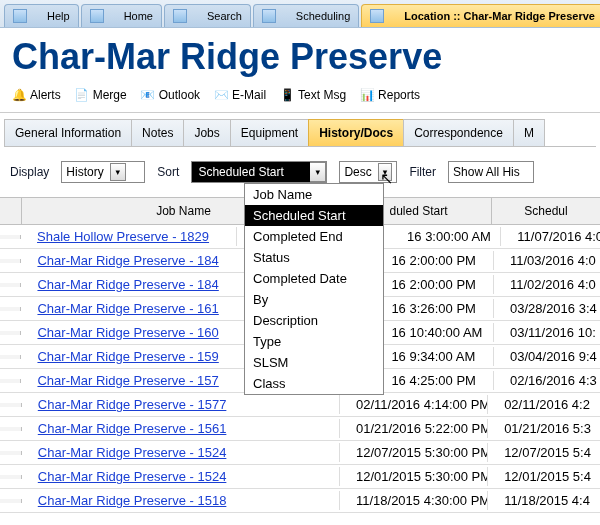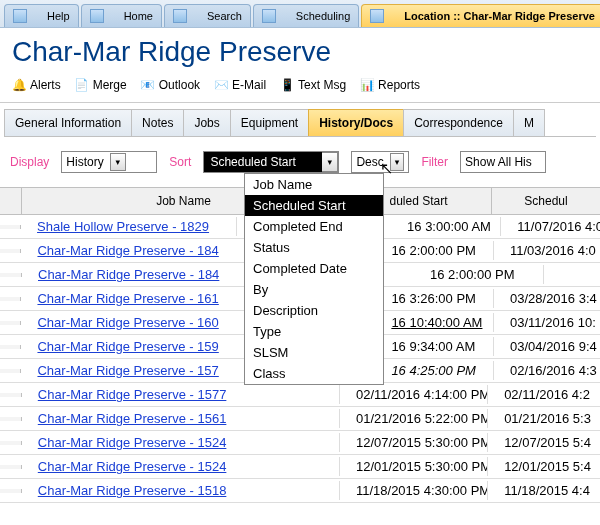--- a/index.html
+++ b/index.html
@@ -3,38 +3,38 @@
 <meta charset="utf-8">
 <style>
 * { box-sizing: border-box; margin: 0; padding: 0; font-family: Tahoma, Arial, sans-serif; }
 body { background: #fff; width: 600px; height: 525px; overflow: hidden; font-size: 12px; }
 
 .tab-strip { background: linear-gradient(#e8f0f8, #d8e4f0); padding: 4px 4px 0 4px; display: flex; gap: 2px; border-bottom: 1px solid #a8c0d8; height: 28px; }
 .app-tab { background: linear-gradient(#d0e0f0, #b8d0e8); border: 1px solid #90b0d0; border-bottom: none; border-radius: 4px 4px 0 0; padding: 3px 8px; display: flex; align-items: center; gap: 20px; font-size: 11px; cursor: pointer; white-space: nowrap; }
 .app-tab.active { background: linear-gradient(#ffe8a0, #ffd060); border-color: #e0b040; font-weight: bold; }
 .tab-icon { width: 14px; height: 14px; background: linear-gradient(#c8e0f8, #90c0e8); border: 1px solid #70a0d0; display: inline-block; }
 
-.page-title { color: #003d85; font-size: 28px; font-weight: normal; padding: 8px 12px 6px 12px; }
+.page-title { color: #003d85; font-size: 36px; font-weight: bold; padding: 8px 12px 6px 12px; }
 
 .toolbar { padding: 4px 12px 10px 12px; display: flex; gap: 14px; align-items: center; border-bottom: 1px solid #ccc; }
 .tool-item { display: flex; align-items: center; gap: 4px; cursor: pointer; font-size: 12px; }
 .tool-icon { width: 14px; height: 14px; }
 .icon-alerts { color: #f0a020; }
 .icon-merge { color: #b06020; }
 .icon-outlook { color: #d08020; }
 .icon-email { color: #c08040; }
 .icon-text { color: #e04040; }
 .icon-reports { color: #409040; }
 
 .section-tabs { display: flex; padding-top: 6px; border-bottom: 1px solid #c0c0c0; margin: 0 4px; }
 .section-tab { padding: 6px 10px; border: 1px solid #c0c0c0; border-bottom: none; background: linear-gradient(#f0f4f8, #e0e8f0); font-size: 12px; cursor: pointer; white-space: nowrap; margin-right: -1px; }
 .section-tab.active { background: linear-gradient(#ffe8a0, #ffd060); font-weight: bold; border-color: #e0b040; }
 
 .filter-bar { padding: 14px 10px; display: flex; gap: 12px; align-items: center; position: relative; }
-.filter-bar label { font-size: 12px; color: #ec4899; }
+.filter-bar label { font-size: 12px; color: #0f172a; }
 .sel { border: 1px solid #888; padding: 2px 4px; font-size: 12px; height: 22px; background: #fff; display: inline-flex; align-items: center; position: relative; }
 .sel .val { padding-right: 4px; }
 .sel .caret { border: 1px solid #888; background: linear-gradient(#fff, #ddd); width: 16px; height: 18px; display: flex; align-items: center; justify-content: center; font-size: 9px; margin-left: 2px; }
 .sel.sort-field { padding: 0; }
 .sel.sort-field .val { background: #000; color: #fff; padding: 2px 6px; height: 100%; display: flex; align-items: center; width: 118px; }
 .sel.sort-field .caret { height: 20px; margin-left: 0; border-left: none; }
 
 .dropdown { position: absolute; top: 36px; left: 244px; background: #fff; border: 1px solid #888; width: 140px; z-index: 100; }
 .dropdown .opt { padding: 3px 8px; font-size: 13px; cursor: pointer; white-space: nowrap; }
 .dropdown .opt.selected { background: #000; color: #fff; }
@@ -118,21 +118,21 @@
   <div class="section-tab">Notes</div>
   <div class="section-tab">Jobs</div>
   <div class="section-tab">Equipment</div>
   <div class="section-tab active">History/Docs</div>
   <div class="section-tab">Correspondence</div>
   <div class="section-tab">M</div>
 </div>
 
 <div class="filter-bar">
   <label>Display</label>
-  <div class="sel" style="width:96px;">
+  <div class="sel" style="width:84px;">
       <span class="val">History</span>
       <span class="caret">▾</span>
     </div>
   <label>Sort</label>
   <div class="sel sort-field">
       <span class="val">Scheduled Start</span>
       <span class="caret">▾</span>
     </div>
   <div class="sel" style="width:58px;">
       <span class="val">Desc</span>
@@ -178,47 +178,48 @@
         <div class="gc col-name" style="width:252px;"><a href="#">Char-Mar Ridge Preserve - 184</a></div>
         <div class="gc" style="width:132px;border-right:none;"></div>
         <div class="gc col-start" style="width:114px;padding-left:0;">16 2:00:00 PM</div>
         <div class="gc col-end">11/03/2016 4:0</div>
       </div>
       <div class="gr">
         <div class="gc sel-col"></div>
         <div class="gc col-name" style="width:252px;"><a href="#">Char-Mar Ridge Preserve - 184</a></div>
         <div class="gc" style="width:132px;border-right:none;"></div>
         <div class="gc col-start" style="width:114px;padding-left:0;">16 2:00:00 PM</div>
+        <div class="gc col-end">11/02/2016 4:0</div>
       </div>
       <div class="gr">
         <div class="gc sel-col"></div>
         <div class="gc col-name" style="width:252px;"><a href="#">Char-Mar Ridge Preserve - 161</a></div>
         <div class="gc" style="width:132px;border-right:none;"></div>
         <div class="gc col-start" style="width:114px;padding-left:0;">16 3:26:00 PM</div>
         <div class="gc col-end">03/28/2016 3:4</div>
       </div>
       <div class="gr">
         <div class="gc sel-col"></div>
         <div class="gc col-name" style="width:252px;"><a href="#">Char-Mar Ridge Preserve - 160</a></div>
         <div class="gc" style="width:132px;border-right:none;"></div>
-        <div class="gc col-start" style="width:114px;padding-left:0;text-decoration:underline;">16 10:40:00 AM</div>
+        <div class="gc col-start" style="width:114px;padding-left:0;">16 10:40:00 AM</div>
         <div class="gc col-end">03/11/2016 10:</div>
       </div>
       <div class="gr">
         <div class="gc sel-col"></div>
         <div class="gc col-name" style="width:252px;"><a href="#">Char-Mar Ridge Preserve - 159</a></div>
         <div class="gc" style="width:132px;border-right:none;"></div>
         <div class="gc col-start" style="width:114px;padding-left:0;">16 9:34:00 AM</div>
         <div class="gc col-end">03/04/2016 9:4</div>
       </div>
       <div class="gr">
         <div class="gc sel-col"></div>
         <div class="gc col-name" style="width:252px;"><a href="#">Char-Mar Ridge Preserve - 157</a></div>
         <div class="gc" style="width:132px;border-right:none;"></div>
-        <div class="gc col-start" style="width:114px;padding-left:0;font-style:italic;">16 4:25:00 PM</div>
+        <div class="gc col-start" style="width:114px;padding-left:0;">16 4:25:00 PM</div>
         <div class="gc col-end">02/16/2016 4:3</div>
       </div>
       <div class="gr">
         <div class="gc sel-col"></div>
         <div class="gc col-name" style=""><a href="#">Char-Mar Ridge Preserve - 1577</a></div>
         <div class="gc col-start" style="">02/11/2016 4:14:00 PM</div>
         <div class="gc col-end">02/11/2016 4:2</div>
       </div>
       <div class="gr">
         <div class="gc sel-col"></div>

